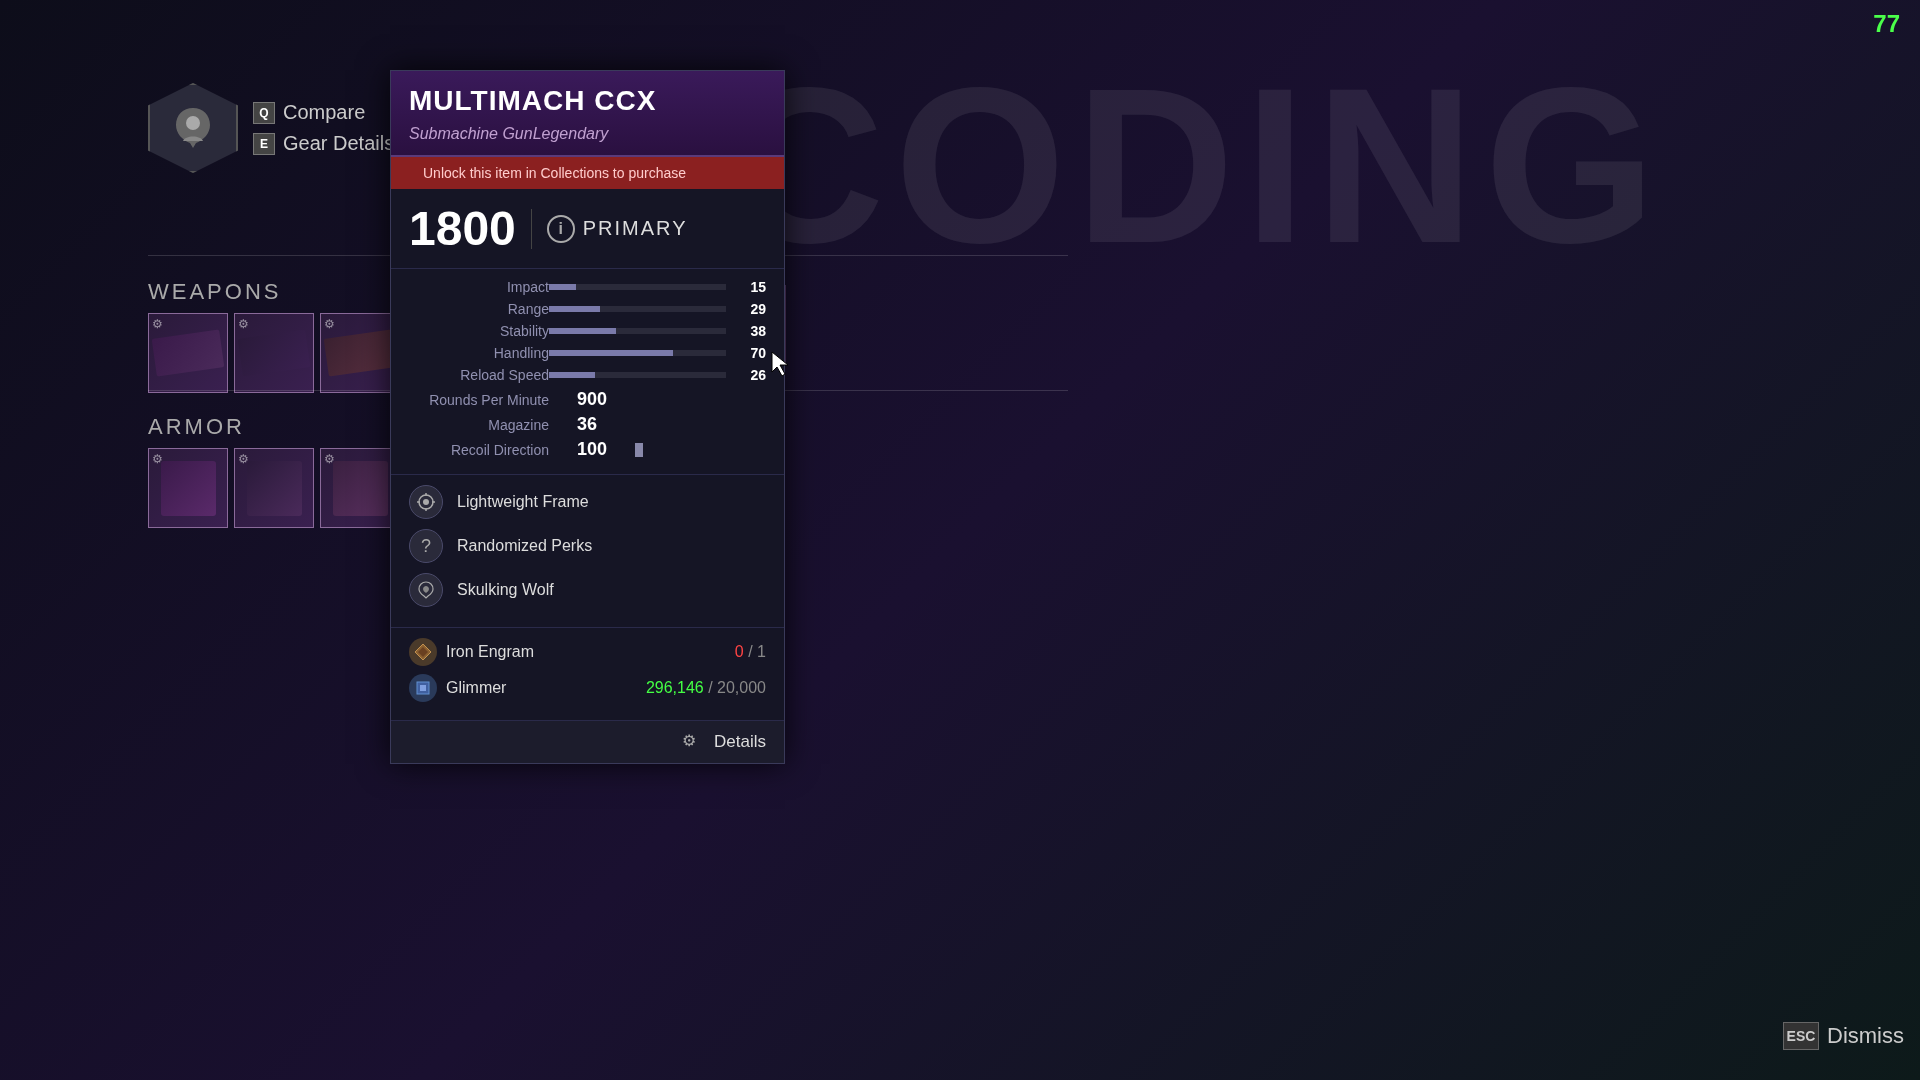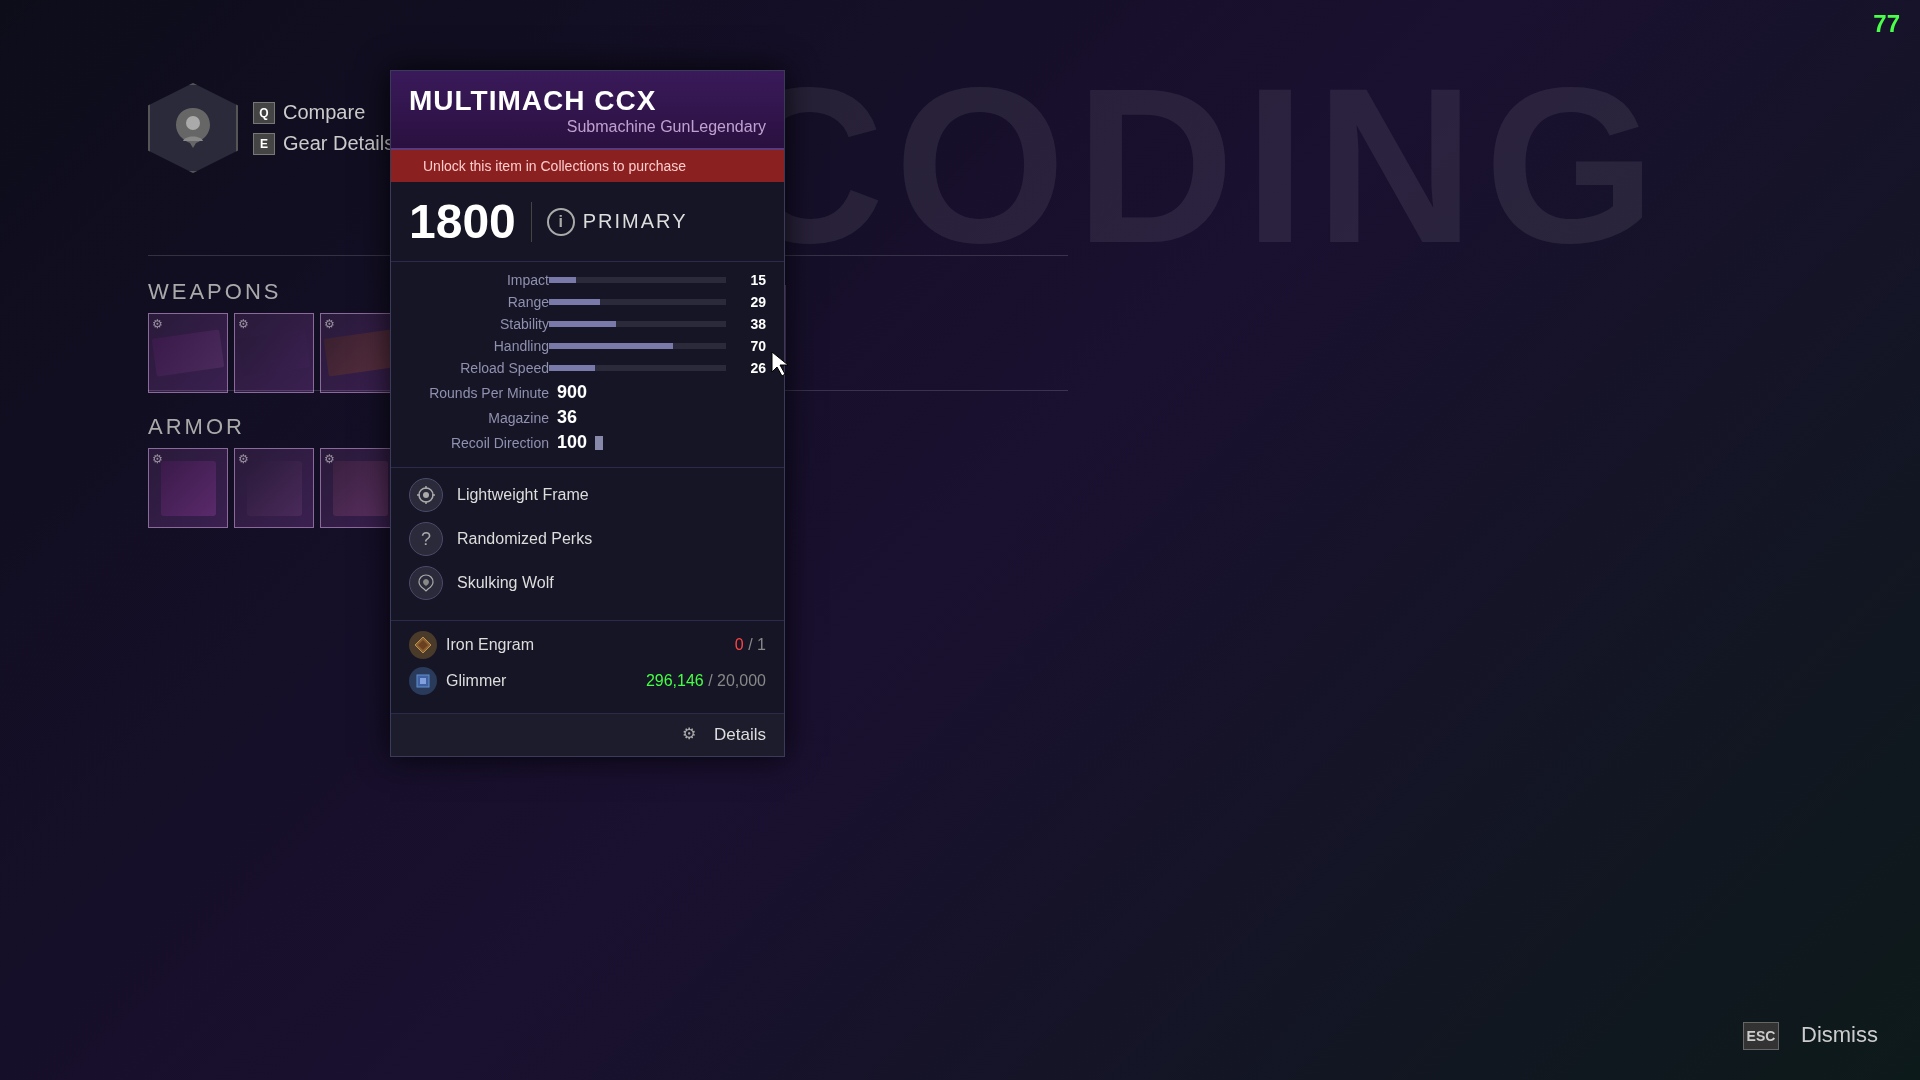--- a/index.html
+++ b/index.html
@@ -172,23 +172,24 @@
     .card-title {
       font-size: 28px;
       font-weight: 700;
       color: #ffffff;
       letter-spacing: 1px;
       text-transform: uppercase;
     }
 
     .card-subtitle-row {
       display: flex;
-      justify-content: flex-end;
-      align-items: center;
-      margin-top: 1px;
+      justify-content: flex-start;
+      align-items: center;
+      margin-top: 8px;
+      font-style: italic;
     }
 
     .card-type {
       font-size: 16px;
       color: #c0a0d0;
     }
 
     .card-rarity {
       font-size: 16px;
       color: #c0a0d0;
@@ -290,20 +291,21 @@
       text-align: right;
       font-size: 14px;
       font-weight: bold;
       color: #ffffff;
     }
 
     .stat-row-text {
       display: flex;
       align-items: center;
       margin-bottom: 4px;
+      gap: 20px;
     }
 
     .stat-label-text {
       width: 140px;
       text-align: right;
       font-size: 14px;
       color: #9090b0;
     }
 
     .stat-value-text {
@@ -438,23 +440,24 @@
 
     .details-text {
       font-size: 17px;
       color: #dddddd;
     }
 
     
     .dismiss-area {
       position: absolute;
       bottom: 30px;
-      right: 42px;
-      display: flex;
-      gap: 22px;
+      right: 16px;
+      display: flex;
+      align-items: center;
+      gap: 8px;
       z-index: 20;
     }
 
     .dismiss-key {
       width: 36px;
       height: 28px;
       background: #333;
       border: 1px solid #666;
       display: flex;
       align-items: center;

